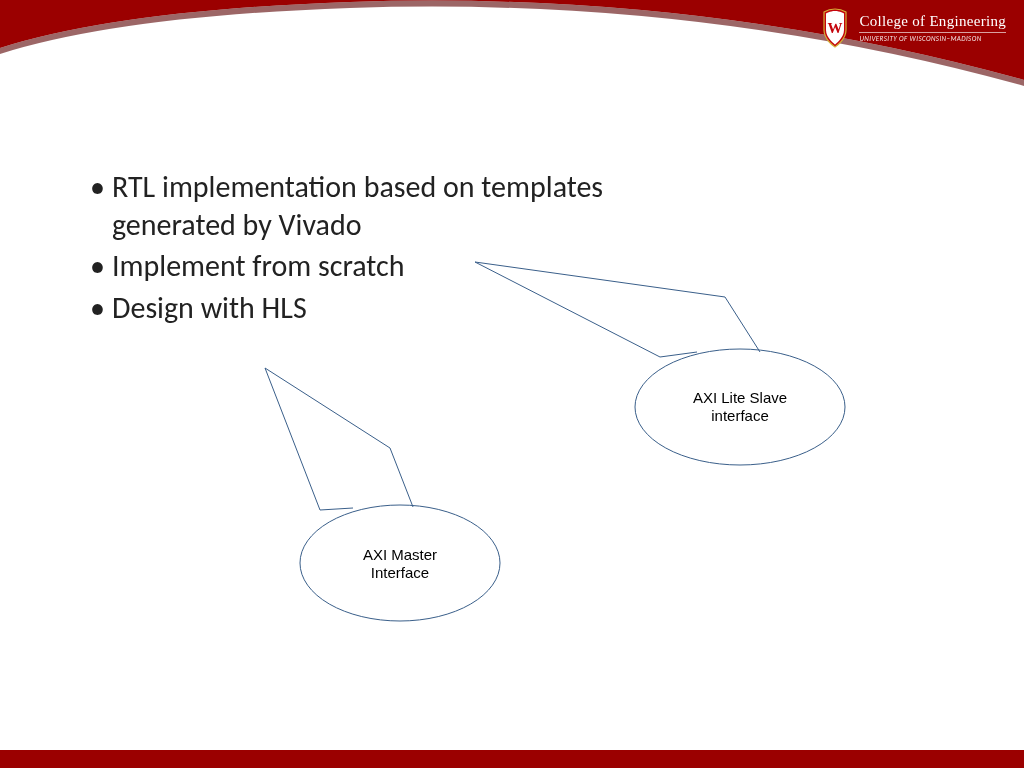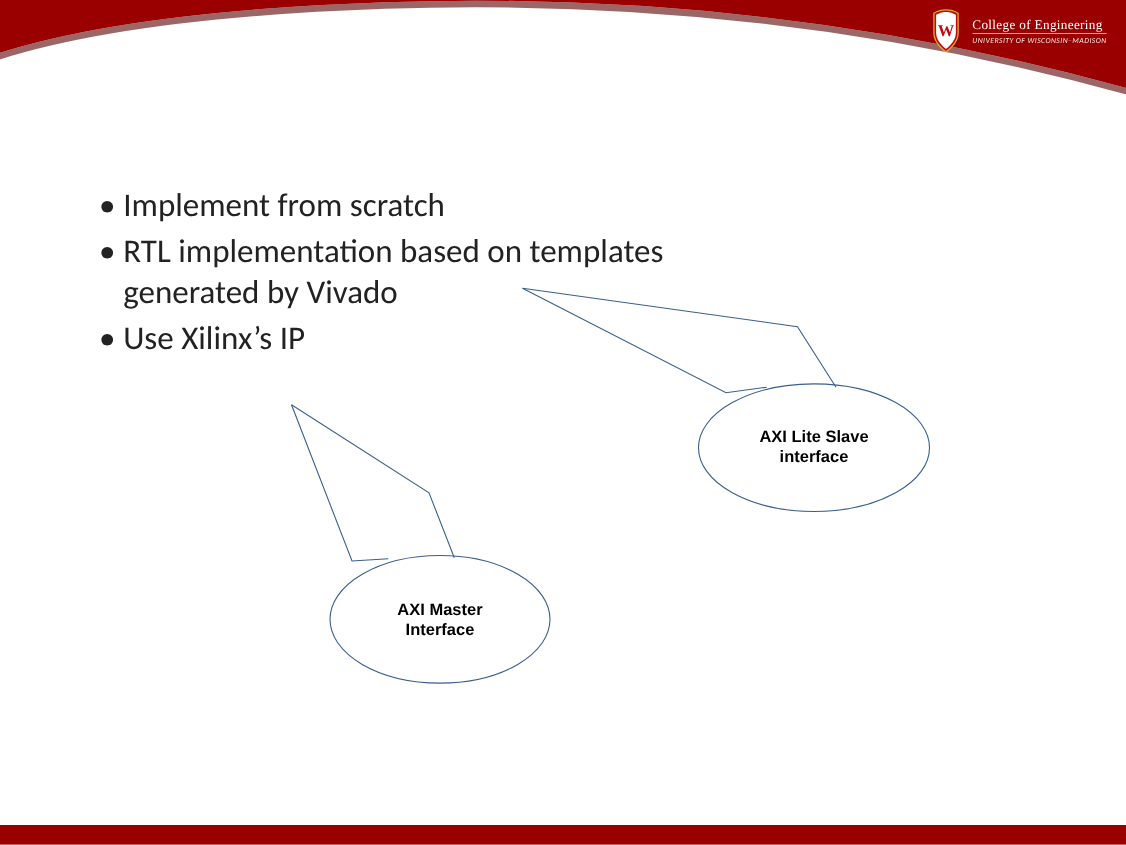--- a/index.html
+++ b/index.html
@@ -3,29 +3,29 @@
 <meta charset="utf-8">
 <style>
   * { margin:0; padding:0; box-sizing:border-box; }
   html,body { width:1024px; height:768px; font-family:"Calibri","Segoe UI",Arial,sans-serif; background:#fff; overflow:hidden; position:relative; }
   .slide { position:relative; width:1024px; height:768px; background:#fff; }
   .header-swoosh { position:absolute; top:0; left:0; width:1024px; height:90px; }
   .logo-area { position:absolute; top:8px; right:18px; display:flex; align-items:center; gap:10px; z-index:5; }
   .crest { width:28px; height:40px; position:relative; }
   .crest svg { width:28px; height:40px; }
   .logo-text { color:#fff; line-height:1.05; }
-  .logo-text .line1 { font-size:12px; font-family:Georgia,"Times New Roman",serif; letter-spacing:0.3px; }
+  .logo-text .line1 { font-size:15px; font-family:Georgia,"Times New Roman",serif; letter-spacing:0.3px; }
   .logo-text .line2 { font-size:7px; text-transform:uppercase; letter-spacing:0.4px; opacity:0.9; border-top:1px solid rgba(255,255,255,0.7); padding-top:2px; margin-top:2px;font-style:italic; }
   .title { position:absolute; left:48px; top:88px; font-size:52px; font-weight:400; color:#1a1a1a; font-family:"Calibri","Segoe UI",Arial,sans-serif; }
   .bullets { position:absolute; left:90px; top:168px; width:640px; }
   .bullets li { list-style:none; font-size:30px; color:#222; line-height:1.25; margin-bottom:4px; position:relative; padding-left:22px; }
   .bullets li::before { content:"•"; position:absolute; left:0; top:0; font-size:30px; }
   .callout { position:absolute; }
   .callout svg { position:absolute; top:0; left:0; overflow:visible; }
-  .callout .label { position:absolute; text-align:center; font-size:15px; font-family:Arial,sans-serif; color:#000; line-height:1.2;font-weight:bold; }
+  .callout .label { position:absolute; text-align:center; font-size:15px; font-family:Arial,sans-serif; color:#000; line-height:1.2; }
   .footer-bar { position:absolute; left:0; bottom:0; width:1024px; height:18px; background:#9b0000; }
 </style>
 </head>
 <body>
 
 <div class="slide">
 
   <svg class="header-swoosh" viewBox="0 0 1024 90" preserveAspectRatio="none">
     <path d="M0,0 L1024,0 L1024,80 Q700,-10 350,2 Q120,10 0,48 Z" fill="#9b0000"></path>
     <path d="M0,48 Q120,10 350,2 Q700,-10 1024,80 L1024,86 Q700,-4 350,8 Q120,16 0,54 Z" fill="#5a0000" opacity="0.6"></path>
@@ -40,23 +40,23 @@
       </svg>
     </div>
     <div class="logo-text">
       <div class="line1">College of Engineering</div>
       <div class="line2">UNIVERSITY OF WISCONSIN–MADISON</div>
     </div>
   </div>
 
 
   <ul class="bullets">
+    <li>RTL implementation based on templates generated by Vivado</li>
     <li>Implement from scratch</li>
-    <li>RTL implementation based on templates generated by Vivado</li>
-    <li>Use Xilinx’s IP</li>
+    <li>Design with HLS</li>
   </ul>
 
   <div class="callout" style="left:475px; top:262px; width:400px; height:220px;">
     <svg width="400" height="220">
       <ellipse cx="265" cy="145" rx="105" ry="58" fill="none" stroke="#3a5f8a" stroke-width="1"></ellipse>
       <polyline points="0,0 185,95 222,90" fill="none" stroke="#3a5f8a" stroke-width="1"></polyline>
       <polyline points="0,0 250,35 285,90" fill="none" stroke="#3a5f8a" stroke-width="1"></polyline>
     </svg>
     <div class="label" style="left:210px; top:127px; width:110px;">AXI Lite Slave interface</div>
   </div>

